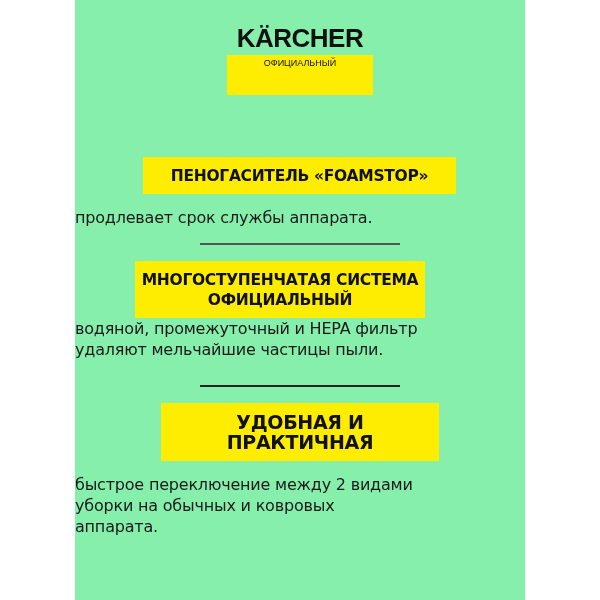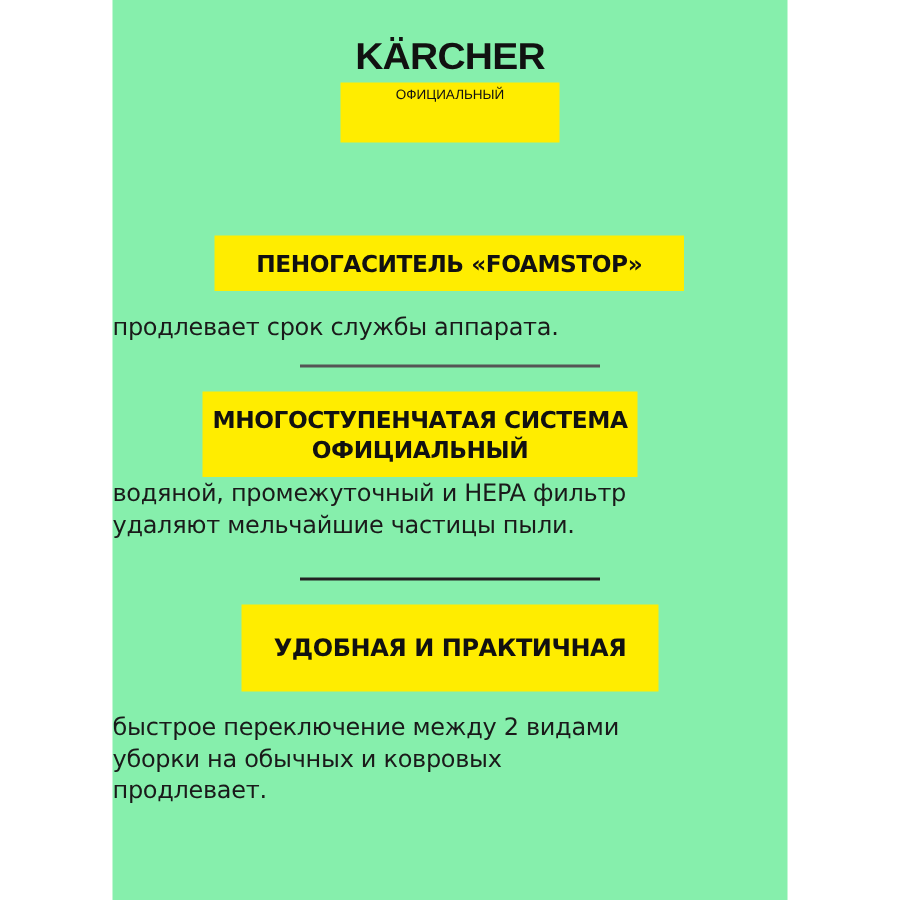--- a/index.html
+++ b/index.html
@@ -23,21 +23,21 @@
       color: #111111; padding-top: 3px;
     }
     .ybox {
       background: #ffed00; text-align: center; color: #111111;
       font-family: "DejaVu Sans", sans-serif; font-weight: bold;
       display: flex; flex-direction: column; justify-content: center;
     }
     .ybox span { display: block; }
     .box1 { left: 68px; top: 157px; width: 313px; height: 37px; font-size: 15.5px; letter-spacing: -0.3px; }
     .box2 { left: 60px; top: 261px; width: 290px; height: 57px; font-size: 15.5px; line-height: 20px; letter-spacing: -0.3px; }
-    .box3 { left: 86px; top: 403px; width: 278px; height: 58px; font-size: 16px; line-height: 20px; letter-spacing: -0.3px; }
+    .box3 { left: 86px; top: 403px; width: 278px; height: 58px; font-size: 19px; line-height: 20px; letter-spacing: -0.3px; }
     .body-text {
       left: 0; width: 450px; color: #1a1a1a;
       font-family: "DejaVu Sans", sans-serif; font-size: 16px; line-height: 21px;
       letter-spacing: -0.2px;
     }
     .body-text span { display: block; }
     .t1 { top: 207px; }
     .t2 { top: 318px; }
     .t3 { top: 474px; }
     .divider { left: 125px; width: 200px; height: 2px; background: #3a3a3a; }
@@ -71,16 +71,16 @@
     <span>удаляют мельчайшие частицы пыли.</span>
   </div>
   <div class="abs divider d2"></div>
 
   <div class="abs ybox box3">
     <span>УДОБНАЯ И ПРАКТИЧНАЯ</span>
   </div>
   <div class="abs body-text t3">
     <span>быстрое переключение между 2 видами</span>
     <span>уборки на обычных и ковровых</span>
-    <span>продлевает.</span>
+    <span>аппарата.</span>
   </div>
 
 </div>
 
 </body></html>

